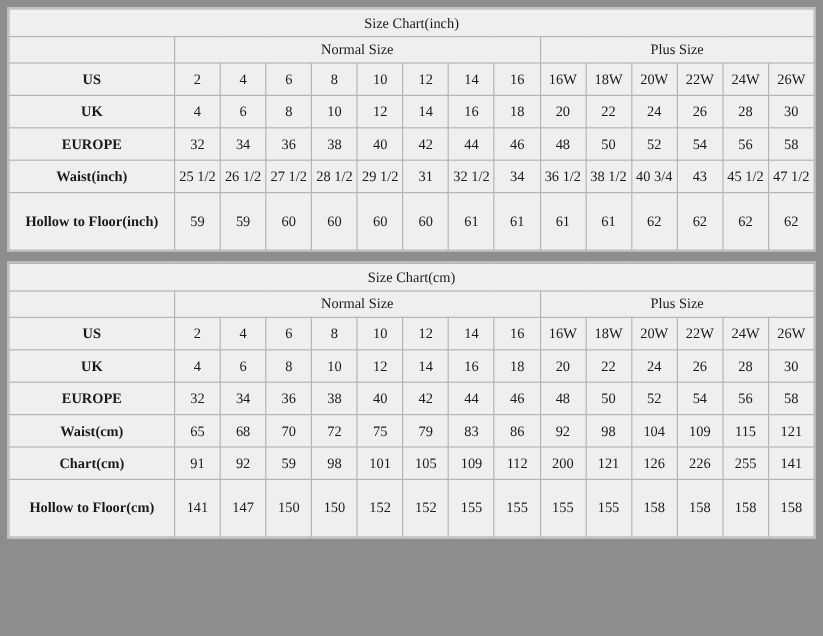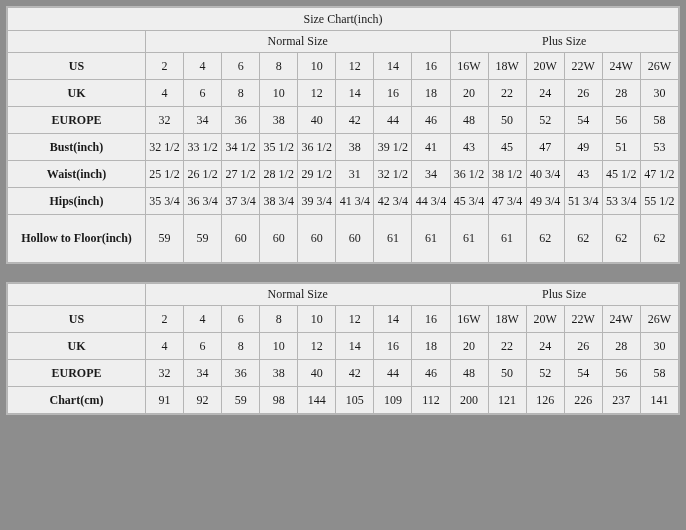--- a/index.html
+++ b/index.html
@@ -11,21 +11,21 @@
     font-family: "Liberation Serif", serif;
   }
   .page {
     width: 686px;
     height: 530px;
     box-sizing: border-box;
     padding: 6px 6px 4px 6px;
     background: #8d8d8d;
     display: flex;
     flex-direction: column;
-    gap: 18px;
+    gap: 8px;
   }
   .chart-block {
     background: #efefef;
     border: 1px solid #b8b8b8;
     box-sizing: border-box;
   }
   table.size-table {
     border-collapse: collapse;
     width: 100%;
     table-layout: fixed;
@@ -131,69 +131,35 @@
           <td class="data-cell">44</td>
           <td class="data-cell">46</td>
           <td class="data-cell">48</td>
           <td class="data-cell">50</td>
           <td class="data-cell">52</td>
           <td class="data-cell">54</td>
           <td class="data-cell">56</td>
           <td class="data-cell">58</td>
         </tr>
         <tr>
-          <td class="rowlabel">Bust(inch)</td>
-          <td class="data-cell">32 1/2</td>
-          <td class="data-cell">33 1/2</td>
-          <td class="data-cell">34 1/2</td>
-          <td class="data-cell">35 1/2</td>
-          <td class="data-cell">36 1/2</td>
-          <td class="data-cell">38</td>
-          <td class="data-cell">39 1/2</td>
-          <td class="data-cell">41</td>
-          <td class="data-cell">43</td>
-          <td class="data-cell">45</td>
-          <td class="data-cell">47</td>
-          <td class="data-cell">49</td>
-          <td class="data-cell">51</td>
-          <td class="data-cell">53</td>
-        </tr>
-        <tr>
           <td class="rowlabel">Waist(inch)</td>
           <td class="data-cell">25 1/2</td>
           <td class="data-cell">26 1/2</td>
           <td class="data-cell">27 1/2</td>
           <td class="data-cell">28 1/2</td>
           <td class="data-cell">29 1/2</td>
           <td class="data-cell">31</td>
           <td class="data-cell">32 1/2</td>
           <td class="data-cell">34</td>
           <td class="data-cell">36 1/2</td>
           <td class="data-cell">38 1/2</td>
           <td class="data-cell">40 3/4</td>
           <td class="data-cell">43</td>
           <td class="data-cell">45 1/2</td>
           <td class="data-cell">47 1/2</td>
-        </tr>
-        <tr>
-          <td class="rowlabel">Hips(inch)</td>
-          <td class="data-cell">35 3/4</td>
-          <td class="data-cell">36 3/4</td>
-          <td class="data-cell">37 3/4</td>
-          <td class="data-cell">38 3/4</td>
-          <td class="data-cell">39 3/4</td>
-          <td class="data-cell">41 3/4</td>
-          <td class="data-cell">42 3/4</td>
-          <td class="data-cell">44 3/4</td>
-          <td class="data-cell">45 3/4</td>
-          <td class="data-cell">47 3/4</td>
-          <td class="data-cell">49 3/4</td>
-          <td class="data-cell">51 3/4</td>
-          <td class="data-cell">53 3/4</td>
-          <td class="data-cell">55 1/2</td>
         </tr>
         <tr class="r-tall">
           <td class="rowlabel">Hollow to Floor(inch)</td>
           <td class="data-cell">59</td>
           <td class="data-cell">59</td>
           <td class="data-cell">60</td>
           <td class="data-cell">60</td>
           <td class="data-cell">60</td>
           <td class="data-cell">60</td>
           <td class="data-cell">61</td>
@@ -210,20 +176,23 @@
   </div>
 
   <div class="chart-block">
     <table class="size-table">
       <colgroup>
         <col class="first-col">
         <col span="14">
       </colgroup>
       <tbody>
         <tr>
+          <td class="title-cell" colspan="15">Size Chart(cm)</td>
+        </tr>
+        <tr>
           <td class="blank-cell"></td>
           <td class="group-cell" colspan="8">Normal Size</td>
           <td class="group-cell" colspan="6">Plus Size</td>
         </tr>
         <tr>
           <td class="rowlabel">US</td>
           <td class="data-cell">2</td>
           <td class="data-cell">4</td>
           <td class="data-cell">6</td>
           <td class="data-cell">8</td>
@@ -266,33 +235,67 @@
           <td class="data-cell">44</td>
           <td class="data-cell">46</td>
           <td class="data-cell">48</td>
           <td class="data-cell">50</td>
           <td class="data-cell">52</td>
           <td class="data-cell">54</td>
           <td class="data-cell">56</td>
           <td class="data-cell">58</td>
         </tr>
         <tr>
+          <td class="rowlabel">Waist(cm)</td>
+          <td class="data-cell">65</td>
+          <td class="data-cell">68</td>
+          <td class="data-cell">70</td>
+          <td class="data-cell">72</td>
+          <td class="data-cell">75</td>
+          <td class="data-cell">79</td>
+          <td class="data-cell">83</td>
+          <td class="data-cell">86</td>
+          <td class="data-cell">92</td>
+          <td class="data-cell">98</td>
+          <td class="data-cell">104</td>
+          <td class="data-cell">109</td>
+          <td class="data-cell">115</td>
+          <td class="data-cell">121</td>
+        </tr>
+        <tr>
           <td class="rowlabel">Chart(cm)</td>
           <td class="data-cell">91</td>
           <td class="data-cell">92</td>
           <td class="data-cell">59</td>
           <td class="data-cell">98</td>
-          <td class="data-cell">144</td>
+          <td class="data-cell">101</td>
           <td class="data-cell">105</td>
           <td class="data-cell">109</td>
           <td class="data-cell">112</td>
           <td class="data-cell">200</td>
           <td class="data-cell">121</td>
           <td class="data-cell">126</td>
           <td class="data-cell">226</td>
-          <td class="data-cell">237</td>
+          <td class="data-cell">255</td>
           <td class="data-cell">141</td>
+        </tr>
+        <tr class="r-tall">
+          <td class="rowlabel">Hollow to Floor(cm)</td>
+          <td class="data-cell">141</td>
+          <td class="data-cell">147</td>
+          <td class="data-cell">150</td>
+          <td class="data-cell">150</td>
+          <td class="data-cell">152</td>
+          <td class="data-cell">152</td>
+          <td class="data-cell">155</td>
+          <td class="data-cell">155</td>
+          <td class="data-cell">155</td>
+          <td class="data-cell">155</td>
+          <td class="data-cell">158</td>
+          <td class="data-cell">158</td>
+          <td class="data-cell">158</td>
+          <td class="data-cell">158</td>
         </tr>
       </tbody>
     </table>
   </div>
 
 </div>
 
 </body></html>

